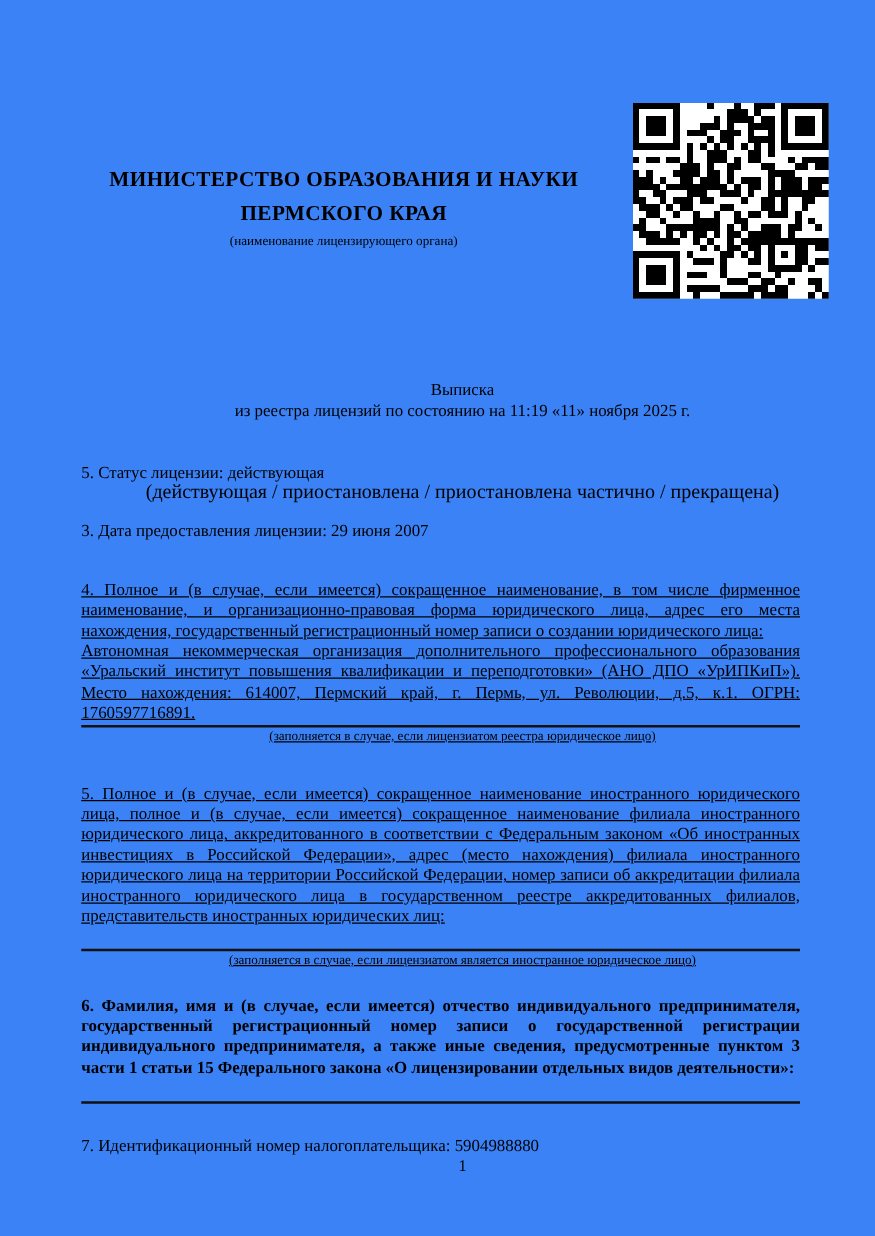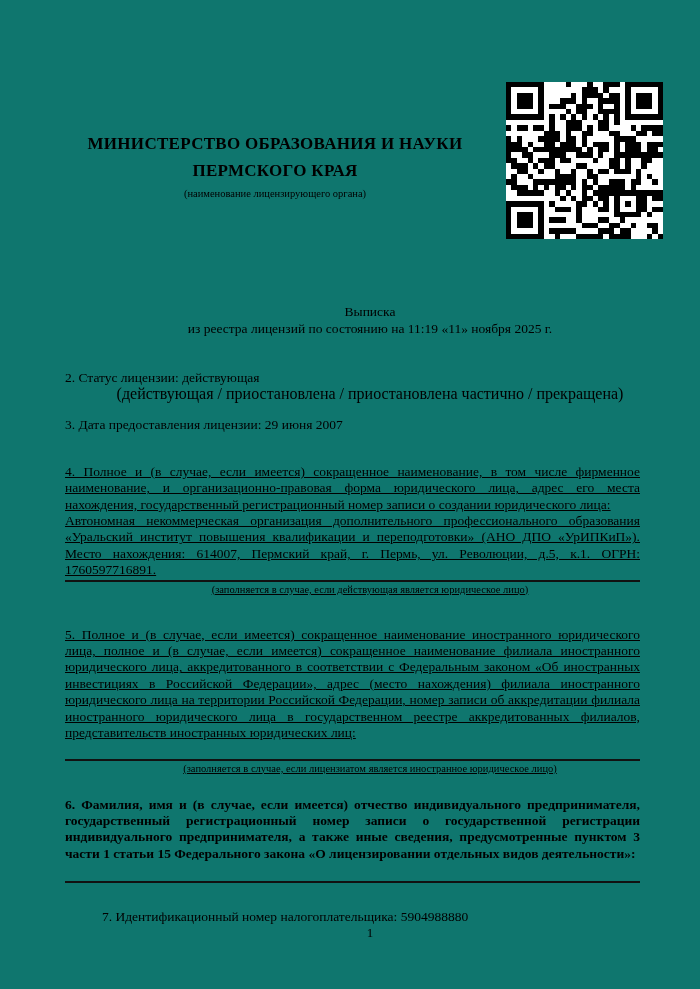--- a/index.html
+++ b/index.html
@@ -4,21 +4,21 @@
 <style>
   html, body {
     margin: 0;
     padding: 0;
     background: #ffffff;
   }
   .page {
     position: relative;
     width: 700px;
     height: 989px;
-    background: #0f766e;
+    background: #3b82f6;
     font-family: "Liberation Serif", "DejaVu Serif", serif;
     color: #000000;
     overflow: hidden;
   }
   
   .authority {
     position: absolute;
     top: 130px;
     left: 0;
     width: 550px;
@@ -74,21 +74,21 @@
     text-align: center;
   }
   .rule {
     height: 2px;
     background: #111111;
     margin-top: 1px;
   }
   .spacer16 { height: 16px; }
   .spacer18 { height: 18px; }
   .mt33 { margin-top: 33px; }
-  .mt26 { margin-top: 26px; margin-left: 37px; }
+  .mt26 { margin-top: 26px; }
   .mt21 { margin-top: 21px; font-weight: bold; }
   .mt18 { margin-top: 18px; }
   .mt17 { margin-top: 30px; text-decoration: underline; }
   .mt16 { margin-top: 16px; }
   
   .footer {
     position: absolute;
     top: 925px;
     left: 100px;
     width: 540px;
@@ -551,34 +551,34 @@
     </div>
 
   <div class="content">
 
     <div class="doc-title centered">
       <div>Выписка</div>
       <div>из реестра лицензий по состоянию на 11:19 «11» ноября 2025 г.</div>
     </div>
 
     <div class="mt33">
-      <div>2. Статус лицензии: действующая</div>
+      <div>5. Статус лицензии: действующая</div>
       <div class="caption-status">(действующая / приостановлена / приостановлена частично / прекращена)</div>
     </div>
 
 
     <div class="mt16">
       <div>3. Дата предоставления лицензии: 29 июня 2007</div>
     </div>
 
     <div class="mt17">
       <div class="para">4. Полное и (в случае, если имеется) сокращенное наименование, в том числе фирменное наименование, и организационно-правовая форма юридического лица, адрес его места нахождения, государственный регистрационный номер записи о создании юридического лица:</div>
       <div class="para">Автономная некоммерческая организация дополнительного профессионального образования «Уральский институт повышения квалификации и переподготовки» (АНО ДПО «УрИПКиП»). Место нахождения: 614007, Пермский край, г. Пермь, ул. Революции, д.5, к.1. ОГРН: 1760597716891.</div>
       <div class="rule"></div>
-      <div class="caption">(заполняется в случае, если действующая является юридическое лицо)</div>
+      <div class="caption">(заполняется в случае, если лицензиатом реестра юридическое лицо)</div>
     </div>
 
     <div class="mt17">
       <div class="para">5. Полное и (в случае, если имеется) сокращенное наименование иностранного юридического лица, полное и (в случае, если имеется) сокращенное наименование филиала иностранного юридического лица, аккредитованного в соответствии с Федеральным законом «Об иностранных инвестициях в Российской Федерации», адрес (место нахождения) филиала иностранного юридического лица на территории Российской Федерации, номер записи об аккредитации филиала иностранного юридического лица в государственном реестре аккредитованных филиалов, представительств иностранных юридических лиц:</div>
       <div class="spacer16"></div>
       <div class="rule"></div>
       <div class="caption">(заполняется в случае, если лицензиатом является иностранное юридическое лицо)</div>
     </div>
 
     <div class="mt21">

